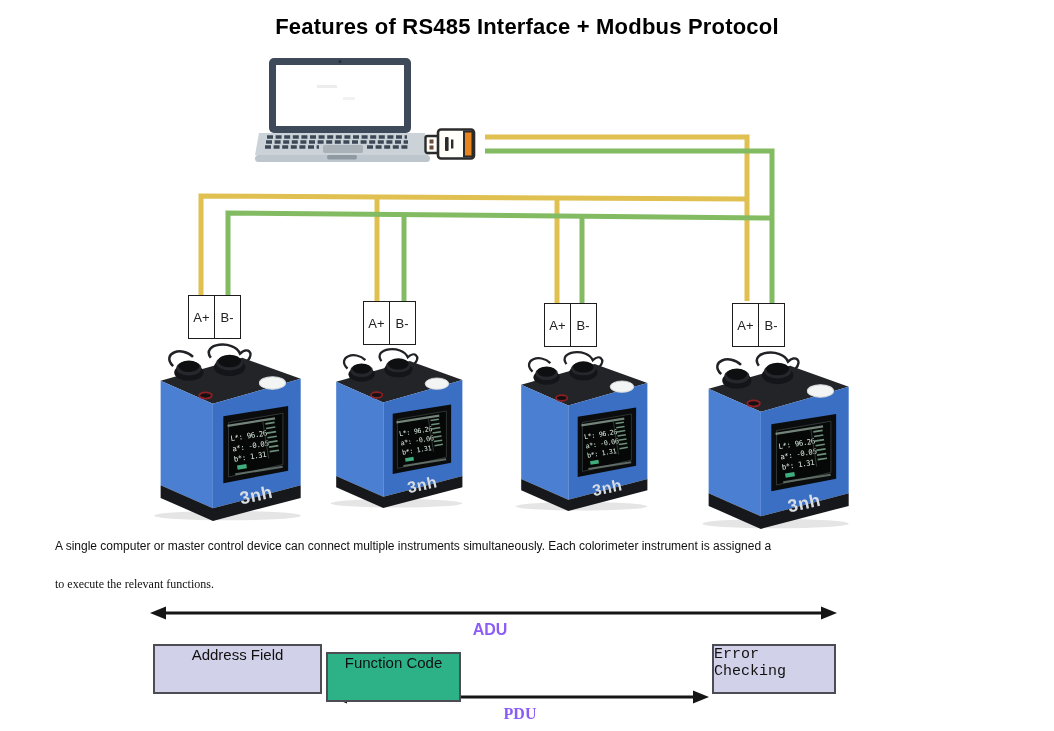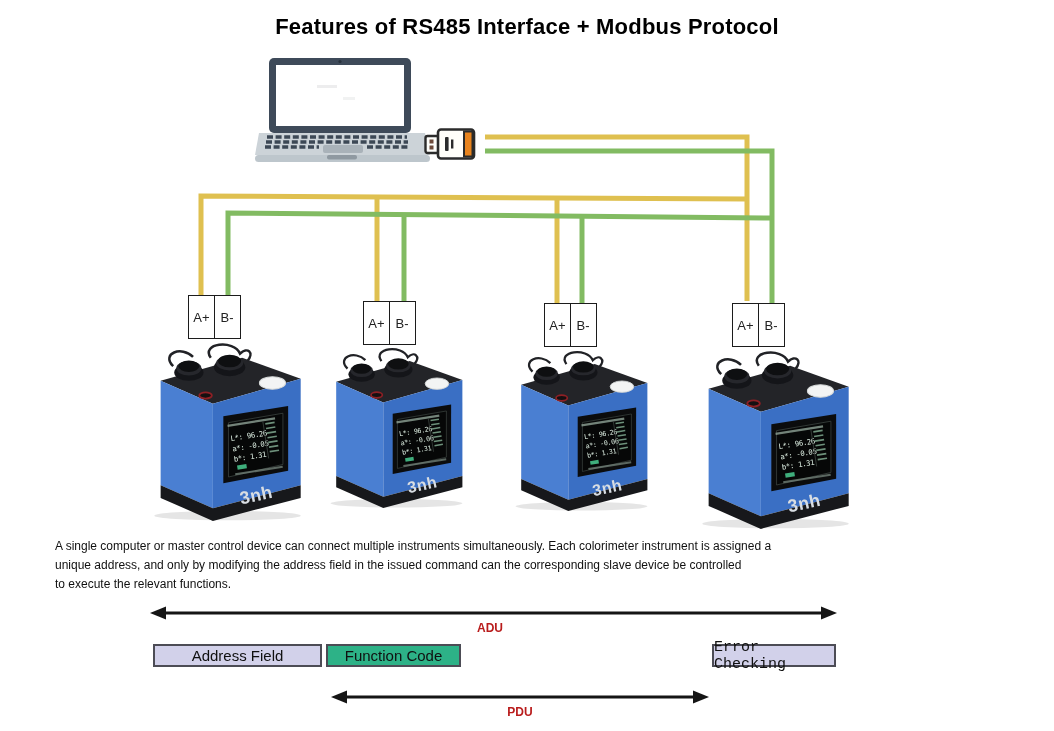--- a/index.html
+++ b/index.html
@@ -8,25 +8,25 @@
   .abs{position:absolute;}
   .title{top:14px;left:0;width:1054px;text-align:center;font-size:22px;font-weight:bold;
          letter-spacing:0.2px;color:#000;z-index:2;}
   .wire-layer{left:0;top:0;width:1054px;height:731px;z-index:1;pointer-events:none;}
   .art{z-index:2;}
   .tpair{display:flex;z-index:3;}
   .tcell{width:27px;height:44px;background:#ffffff;border:1.4px solid #1c1c1c;box-sizing:border-box;
          display:flex;align-items:center;justify-content:center;font-size:13px;color:#222;}
   .tcell+.tcell{margin-left:-1.4px;}
   .desc-line{left:55px;white-space:nowrap;font-size:12px;color:#101010;z-index:2;}
-  .frame-label{font-size:12px;font-weight:bold;text-align:center;color:#b91c1c;z-index:2;}
-  .fbox{top:644px;height:23px;box-sizing:border-box;border:2px solid #4c4c55;z-index:2;
-        display:flex;align-items:center;justify-content:center;font-size:15px;color:#101010;}
+  .frame-label{font-size:16px;font-weight:bold;text-align:center;color:#8b5cf6;z-index:2;}
+  .fbox{top:644px;height:50px;box-sizing:border-box;border:2px solid #4c4c55;z-index:2;
+        display:flex;align-items:flex-start;justify-content:center;font-size:15px;color:#101010;}
   .f-lav{background:#d2d1ea;}
-  .f-grn{background:#2db287;}
+  .f-grn{background:#2db287;margin-top:8px;}
   .dtxt{font-family:"DejaVu Sans Mono",monospace;font-size:7px;fill:#dff0e4;letter-spacing:-0.3px;}
   .brand{font-family:"Liberation Sans",sans-serif;font-size:17px;font-weight:bold;fill:#d8dde2;
          text-anchor:middle;letter-spacing:0.5px;}
 </style>
 </head>
 <body>
 
 <div class="canvas">
 
   <div class="abs title">Features of RS485 Interface + Modbus Protocol</div>
@@ -255,30 +255,29 @@
           <rect x="117" y="93.5" width="9" height="1.6"></rect>
         <rect x="117" y="98" width="9" height="1.6"></rect>
           <rect x="117" y="102.5" width="9" height="1.6"></rect>
         <rect x="117" y="107" width="9" height="1.6"></rect>
       </g>
     </g>
     <text x="106" y="153" class="brand" transform="rotate(-12 106 150)">3nh</text>
   </svg>
 
   <div class="abs desc-line" style="top:539px;">A single computer or master control device can connect multiple instruments simultaneously. Each colorimeter instrument is assigned a</div>
-  <div class="abs desc-line" style="top:558px;">unique address, and only by modifying the address field in the issued command can the corresponding slave device be controlled</div>
-  <div class="abs desc-line" style="top:577px;">to execute the relevant functions.</div>
+  <div class="abs desc-line" style="top:577px;font-family:Liberation Serif, serif;">to execute the relevant functions.</div>
 
   <div class="abs frame-label" style="left:455px;top:621px;width:70px;">ADU</div>
 
   <div class="abs fbox f-lav" style="left:153px;width:169px;">
     <span>Address Field</span>
   </div>
   <div class="abs fbox f-grn" style="left:326px;width:135px;">
     <span>Function Code</span>
   </div>
   <div class="abs fbox f-lav" style="left:712px;width:124px;font-family:Liberation Mono, monospace;">
     <span>Error Checking</span>
   </div>
 
-  <div class="abs frame-label" style="left:485px;top:705px;width:70px;">PDU</div>
+  <div class="abs frame-label" style="left:485px;top:705px;width:70px;font-family:Liberation Serif, serif;">PDU</div>
 
 </div>
 
 </body></html>

